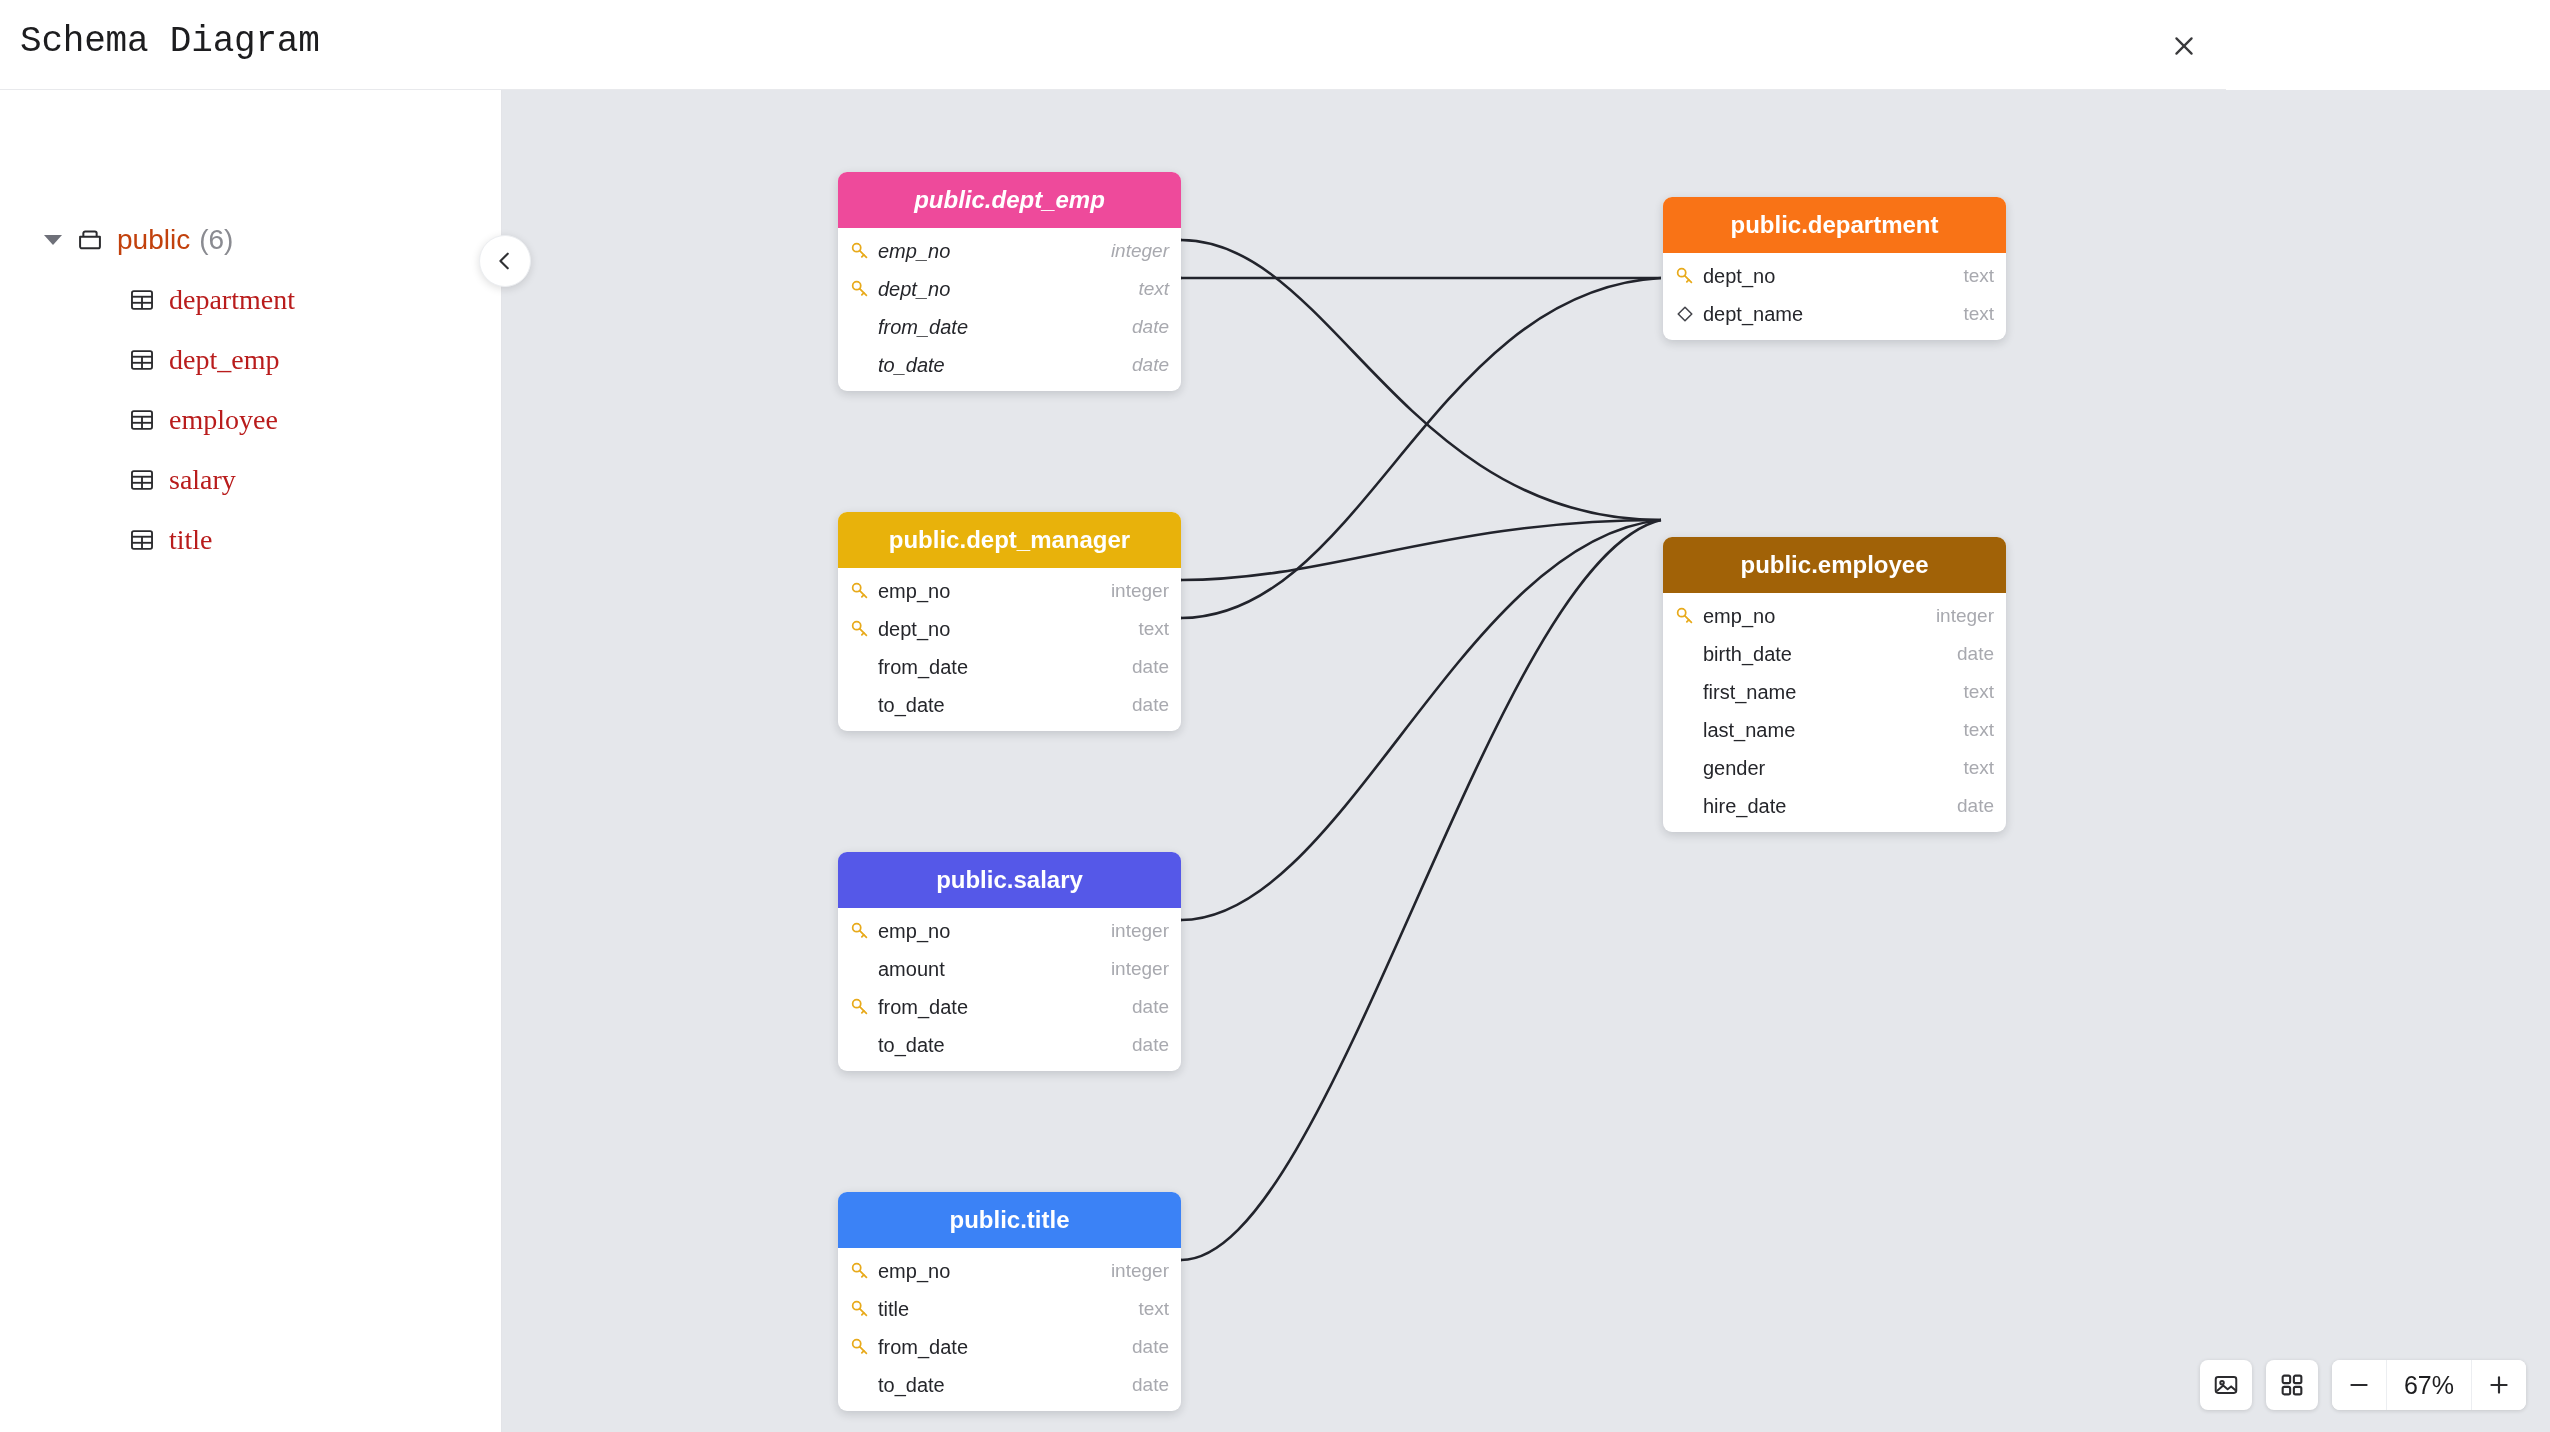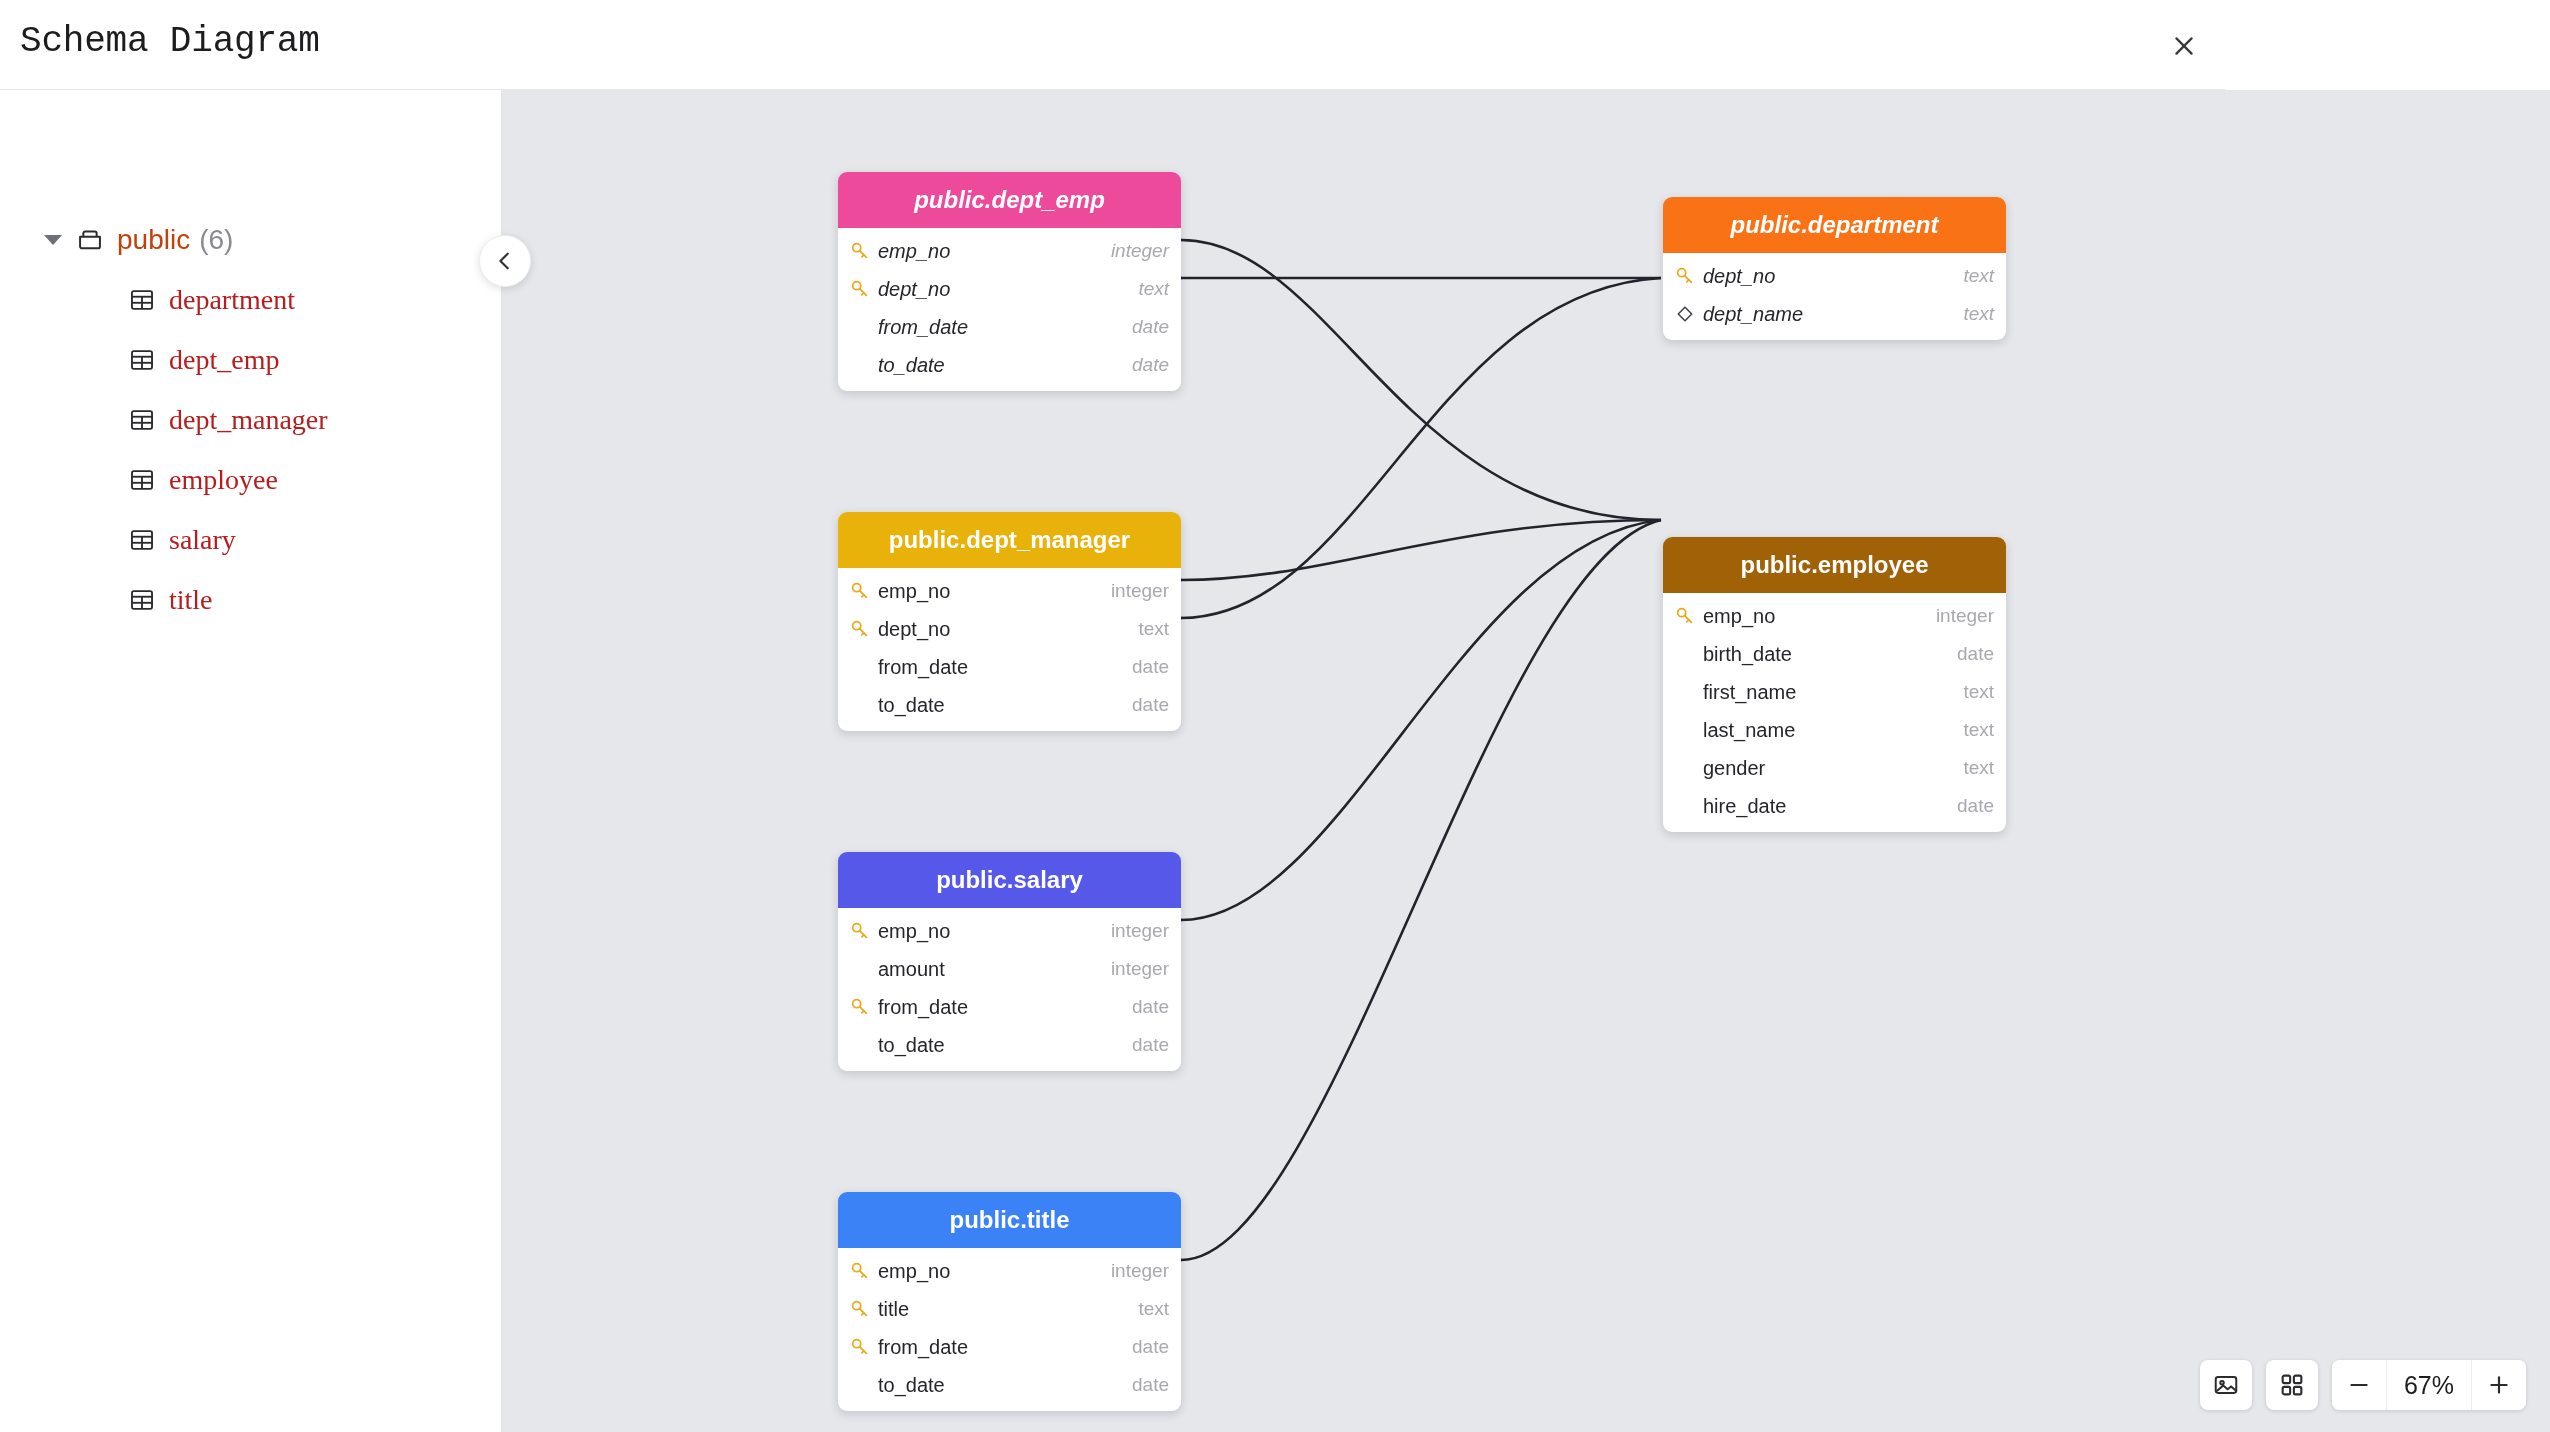--- a/index.html
+++ b/index.html
@@ -174,29 +174,20 @@
     <div class="tree-leaf">
       <svg class="leaf-icon" viewBox="0 0 24 24" fill="none" stroke="#2b2b2e" stroke-width="1.6">
         <rect x="3.4" y="4.4" width="17.2" height="15.2" rx="1.6"></rect>
         <line x1="3.4" y1="9.2" x2="20.6" y2="9.2"></line>
           <line x1="3.4" y1="14.4" x2="20.6" y2="14.4"></line>
         <line x1="12" y1="9.2" x2="12" y2="19.6"></line>
       </svg>
       <span class="leaf-label">dept_emp</span>
     </div>
 
-    <div class="tree-leaf">
-      <svg class="leaf-icon" viewBox="0 0 24 24" fill="none" stroke="#2b2b2e" stroke-width="1.6">
-        <rect x="3.4" y="4.4" width="17.2" height="15.2" rx="1.6"></rect>
-        <line x1="3.4" y1="9.2" x2="20.6" y2="9.2"></line>
-          <line x1="3.4" y1="14.4" x2="20.6" y2="14.4"></line>
-        <line x1="12" y1="9.2" x2="12" y2="19.6"></line>
-      </svg>
-      <span class="leaf-label">dept_manager</span>
-    </div>
 
     <div class="tree-leaf">
       <svg class="leaf-icon" viewBox="0 0 24 24" fill="none" stroke="#2b2b2e" stroke-width="1.6">
         <rect x="3.4" y="4.4" width="17.2" height="15.2" rx="1.6"></rect>
         <line x1="3.4" y1="9.2" x2="20.6" y2="9.2"></line>
           <line x1="3.4" y1="14.4" x2="20.6" y2="14.4"></line>
         <line x1="12" y1="9.2" x2="12" y2="19.6"></line>
       </svg>
       <span class="leaf-label">employee</span>
     </div>
@@ -285,21 +276,21 @@
         <span class="col-type">date</span>
       </div>
       <div class="col-row">
         <span class="col-icon blank"></span>
         <span class="col-name">to_date</span>
         <span class="col-type">date</span>
       </div>
     </div>
   </div>
 
-  <div class="table-card" style="left:1161px; top:107px;font-style:italic;">
+  <div class="table-card" style="left:1161px; top:107px;">
     <div class="card-header" style="background:#f97316;">public.department</div>
     <div class="card-body">
       <div class="col-row">
         <svg class="col-icon" viewBox="0 0 24 24" fill="none" stroke="#e8aa1b" stroke-width="1.9" stroke-linecap="round">
           <circle cx="8.4" cy="8.4" r="4.4"></circle>
             <path d="M11.6 11.6 19 19"></path>
             <path d="M16.2 16.2 14 18.4"></path>
         </svg>
         <span class="col-name">dept_no</span>
         <span class="col-type">text</span>

